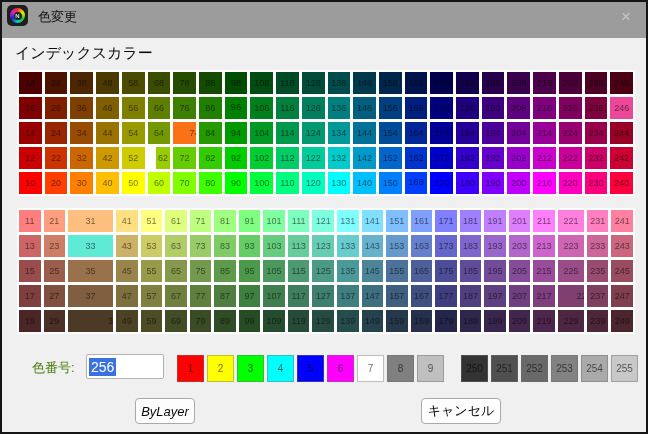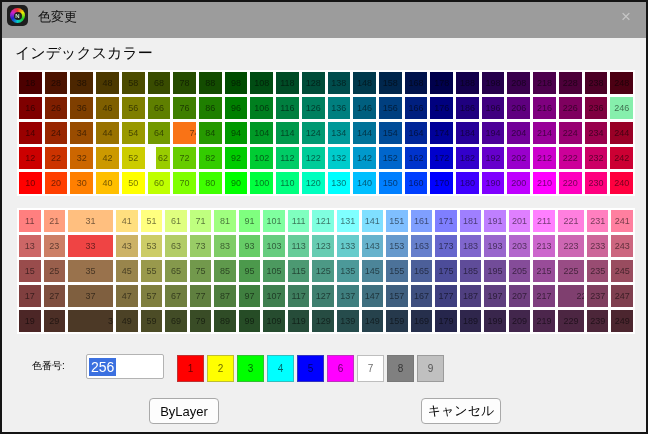--- a/index.html
+++ b/index.html
@@ -20,35 +20,35 @@
   
   .section-label{position:absolute;left:13px;top:42px;font-size:15px;color:#0a0a0a;}
   
   .aci-grid{position:absolute;left:15px;width:618px;box-sizing:border-box;background:#ffffff;
     padding:2px;display:grid;grid-template-columns:repeat(24,1fr);gap:3px;}
   #grid-top{top:68px;}
   #grid-bottom{top:206px;}
   .aci-cell{height:22px;display:flex;align-items:center;justify-content:center;
     font-size:9px;color:rgba(0,0,0,0.55);overflow:hidden;cursor:default;}
   
-  .color-number-label{position:absolute;left:30px;top:357px;font-size:10px;color:#000000;}
+  .color-number-label{position:absolute;left:30px;top:357px;font-size:13px;color:#4d7c0f;}
   .color-number-box{position:absolute;left:84px;top:352px;width:78px;height:25px;box-sizing:border-box;
     background:#fff;border:1px solid #b3b3b3;border-radius:2px;display:flex;align-items:center;padding-left:2px;}
   .color-number-box .sel{background:#3b70e0;color:#fff;font-size:14px;padding:1px 2px;}
   .swatch-row{position:absolute;top:353px;display:flex;gap:3px;}
   #standard-row{left:175px;}
   #gray-row{left:459px;}
   .big-cell{width:27px;height:27px;box-sizing:border-box;border:1px solid rgba(110,110,110,0.45);
     display:flex;align-items:center;justify-content:center;font-size:10px;color:rgba(0,0,0,0.6);cursor:default;}
   
   .btn{position:absolute;top:396px;height:26px;box-sizing:border-box;background:#fdfdfd;
     border:1px solid #a9a9a9;border-radius:4px;font-size:13px;color:#0a0a0a;
     display:flex;align-items:center;justify-content:center;cursor:default;
     font-family:"Liberation Sans","DejaVu Sans",sans-serif;}
-  #btn-bylayer{left:147px;width:70px;}
+  #btn-bylayer{left:133px;width:60px;font-style:italic;}
   #btn-byblock{left:238px;width:79px;}
   #btn-ok{left:329px;width:78px;}
   #btn-cancel{left:419px;width:80px;}
 </style>
 </head>
 <body>
 
 <div class="window">
 
   <div class="titlebar">
@@ -89,36 +89,36 @@
       <div class="aci-cell" style="background: rgb(76, 0, 38);">238</div>
       <div class="aci-cell" style="background: rgb(76, 0, 19);">248</div>
       <div class="aci-cell" style="background: rgb(127, 0, 0);">16</div>
       <div class="aci-cell" style="background: rgb(127, 31, 0);">26</div>
       <div class="aci-cell" style="background: rgb(127, 63, 0);">36</div>
       <div class="aci-cell" style="background: rgb(127, 95, 0);">46</div>
       <div class="aci-cell" style="background: rgb(127, 127, 0);">56</div>
       <div class="aci-cell" style="background: rgb(95, 127, 0);">66</div>
       <div class="aci-cell" style="background: rgb(63, 127, 0);">76</div>
       <div class="aci-cell" style="background: rgb(31, 127, 0);">86</div>
-      <div class="aci-cell" style="background: rgb(0, 127, 0);">96</div>
+      <div class="aci-cell" style="background: rgb(0, 127, 0); font-family: Liberation Mono, monospace;">96</div>
       <div class="aci-cell" style="background: rgb(0, 127, 31);">106</div>
       <div class="aci-cell" style="background: rgb(0, 127, 63);">116</div>
       <div class="aci-cell" style="background: rgb(0, 127, 95);">126</div>
       <div class="aci-cell" style="background: rgb(0, 127, 127);">136</div>
       <div class="aci-cell" style="background: rgb(0, 95, 127);">146</div>
       <div class="aci-cell" style="background: rgb(0, 63, 127);">156</div>
       <div class="aci-cell" style="background: rgb(0, 31, 127);">166</div>
       <div class="aci-cell" style="background: rgb(0, 0, 127);">176</div>
       <div class="aci-cell" style="background: rgb(31, 0, 127);">186</div>
       <div class="aci-cell" style="background: rgb(63, 0, 127);">196</div>
       <div class="aci-cell" style="background: rgb(95, 0, 127);">206</div>
       <div class="aci-cell" style="background: rgb(127, 0, 127);">216</div>
       <div class="aci-cell" style="background: rgb(127, 0, 95);">226</div>
       <div class="aci-cell" style="background: rgb(127, 0, 63);">236</div>
-      <div class="aci-cell" style="background: #86efac;">246</div>
+      <div class="aci-cell" style="background: #ec4899;">246</div>
       <div class="aci-cell" style="background: rgb(153, 0, 0);">14</div>
       <div class="aci-cell" style="background: rgb(153, 38, 0);">24</div>
       <div class="aci-cell" style="background: rgb(153, 76, 0);">34</div>
       <div class="aci-cell" style="background: rgb(153, 114, 0);">44</div>
       <div class="aci-cell" style="background: rgb(153, 153, 0);">54</div>
       <div class="aci-cell" style="background: rgb(114, 153, 0);">64</div>
       <div class="aci-cell" style="background: #f97316; padding-left: 20px;">74</div>
       <div class="aci-cell" style="background: rgb(38, 153, 0);">84</div>
       <div class="aci-cell" style="background: rgb(0, 153, 0);">94</div>
       <div class="aci-cell" style="background: rgb(0, 153, 38);">104</div>
@@ -168,21 +168,21 @@
       <div class="aci-cell" style="background: rgb(191, 255, 0);">60</div>
       <div class="aci-cell" style="background: rgb(127, 255, 0);">70</div>
       <div class="aci-cell" style="background: rgb(63, 255, 0);">80</div>
       <div class="aci-cell" style="background: rgb(0, 255, 0);">90</div>
       <div class="aci-cell" style="background: rgb(0, 255, 63);">100</div>
       <div class="aci-cell" style="background: rgb(0, 255, 127);">110</div>
       <div class="aci-cell" style="background: rgb(0, 255, 191);">120</div>
       <div class="aci-cell" style="background: rgb(0, 255, 255);">130</div>
       <div class="aci-cell" style="background: rgb(0, 191, 255);">140</div>
       <div class="aci-cell" style="background: rgb(0, 127, 255);">150</div>
-      <div class="aci-cell" style="background: rgb(0, 63, 255);">160</div>
+      <div class="aci-cell" style="background: rgb(0, 63, 255); font-family: Liberation Mono, monospace;">160</div>
       <div class="aci-cell" style="background: rgb(0, 0, 255);">170</div>
       <div class="aci-cell" style="background: rgb(63, 0, 255);">180</div>
       <div class="aci-cell" style="background: rgb(127, 0, 255);">190</div>
       <div class="aci-cell" style="background: rgb(191, 0, 255);">200</div>
       <div class="aci-cell" style="background: rgb(255, 0, 255);">210</div>
       <div class="aci-cell" style="background: rgb(255, 0, 191);">220</div>
       <div class="aci-cell" style="background: rgb(255, 0, 127);">230</div>
       <div class="aci-cell" style="background: rgb(255, 0, 63);">240</div>
     </div>
   <div class="aci-grid" id="grid-bottom">
@@ -205,21 +205,21 @@
       <div class="aci-cell" style="background: rgb(127, 127, 255);">171</div>
       <div class="aci-cell" style="background: rgb(159, 127, 255);">181</div>
       <div class="aci-cell" style="background: rgb(191, 127, 255);">191</div>
       <div class="aci-cell" style="background: rgb(223, 127, 255);">201</div>
       <div class="aci-cell" style="background: rgb(255, 127, 255);">211</div>
       <div class="aci-cell" style="background: rgb(255, 127, 223);">221</div>
       <div class="aci-cell" style="background: rgb(255, 127, 191);">231</div>
       <div class="aci-cell" style="background: rgb(255, 127, 159);">241</div>
       <div class="aci-cell" style="background: rgb(204, 102, 102);">13</div>
       <div class="aci-cell" style="background: rgb(204, 127, 102);">23</div>
-      <div class="aci-cell" style="background: #ef4444;">33</div>
+      <div class="aci-cell" style="background: #5eead4;">33</div>
       <div class="aci-cell" style="background: rgb(204, 178, 102);">43</div>
       <div class="aci-cell" style="background: rgb(204, 204, 102);">53</div>
       <div class="aci-cell" style="background: rgb(178, 204, 102);">63</div>
       <div class="aci-cell" style="background: rgb(153, 204, 102);">73</div>
       <div class="aci-cell" style="background: rgb(127, 204, 102);">83</div>
       <div class="aci-cell" style="background: rgb(102, 204, 102);">93</div>
       <div class="aci-cell" style="background: rgb(102, 204, 127);">103</div>
       <div class="aci-cell" style="background: rgb(102, 204, 153);">113</div>
       <div class="aci-cell" style="background: rgb(102, 204, 178);">123</div>
       <div class="aci-cell" style="background: rgb(102, 204, 204);">133</div>
@@ -317,17 +317,25 @@
       <div class="big-cell" style="background: rgb(255, 0, 0);">1</div>
       <div class="big-cell" style="background: rgb(255, 255, 0);">2</div>
       <div class="big-cell" style="background: rgb(0, 255, 0);">3</div>
       <div class="big-cell" style="background: rgb(0, 255, 255);">4</div>
       <div class="big-cell" style="background: rgb(0, 0, 255);">5</div>
       <div class="big-cell" style="background: rgb(255, 0, 255);">6</div>
       <div class="big-cell" style="background: rgb(255, 255, 255);">7</div>
       <div class="big-cell" style="background: rgb(128, 128, 128);">8</div>
       <div class="big-cell" style="background: rgb(192, 192, 192);">9</div>
     </div>
+  <div class="swatch-row" id="gray-row">
+      <div class="big-cell" style="background: rgb(51, 51, 51);">250</div>
+      <div class="big-cell" style="background: rgb(80, 80, 80);">251</div>
+      <div class="big-cell" style="background: rgb(105, 105, 105);">252</div>
+      <div class="big-cell" style="background: rgb(130, 130, 130);">253</div>
+      <div class="big-cell" style="background: rgb(170, 170, 170);">254</div>
+      <div class="big-cell" style="background: rgb(200, 200, 200);">255</div>
+    </div>
 
   <div class="btn" id="btn-bylayer">ByLayer</div>
   <div class="btn" id="btn-cancel">キャンセル</div>
 
 </div>
 
 </body></html>

